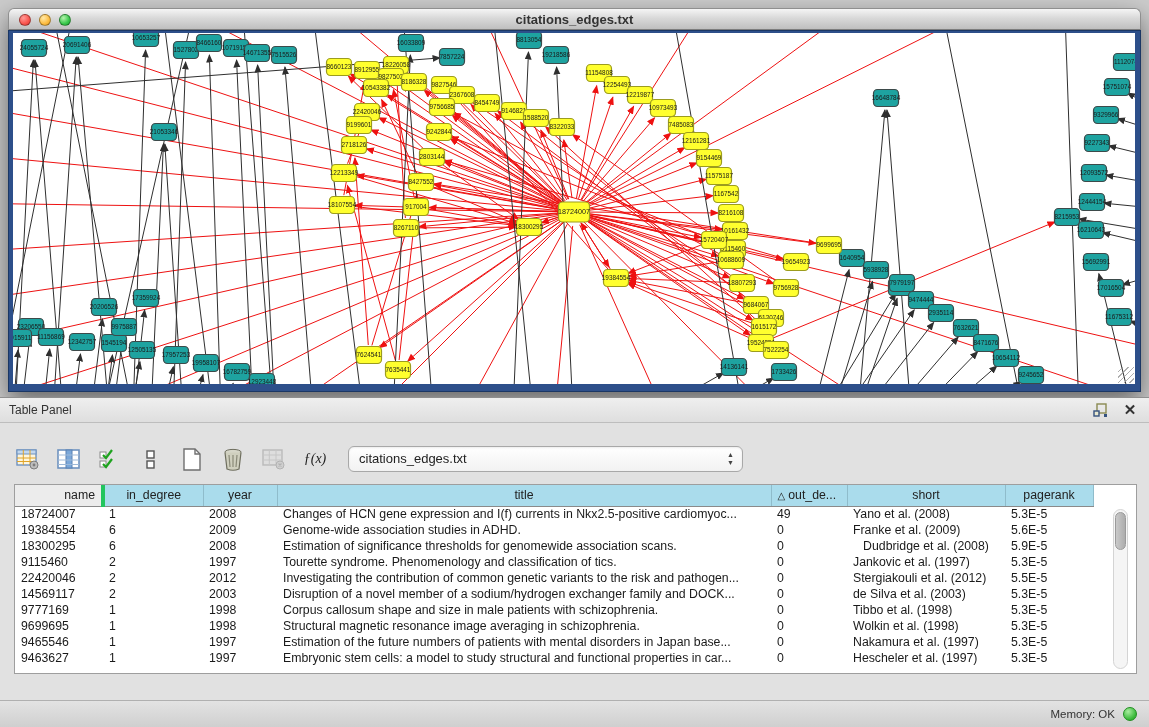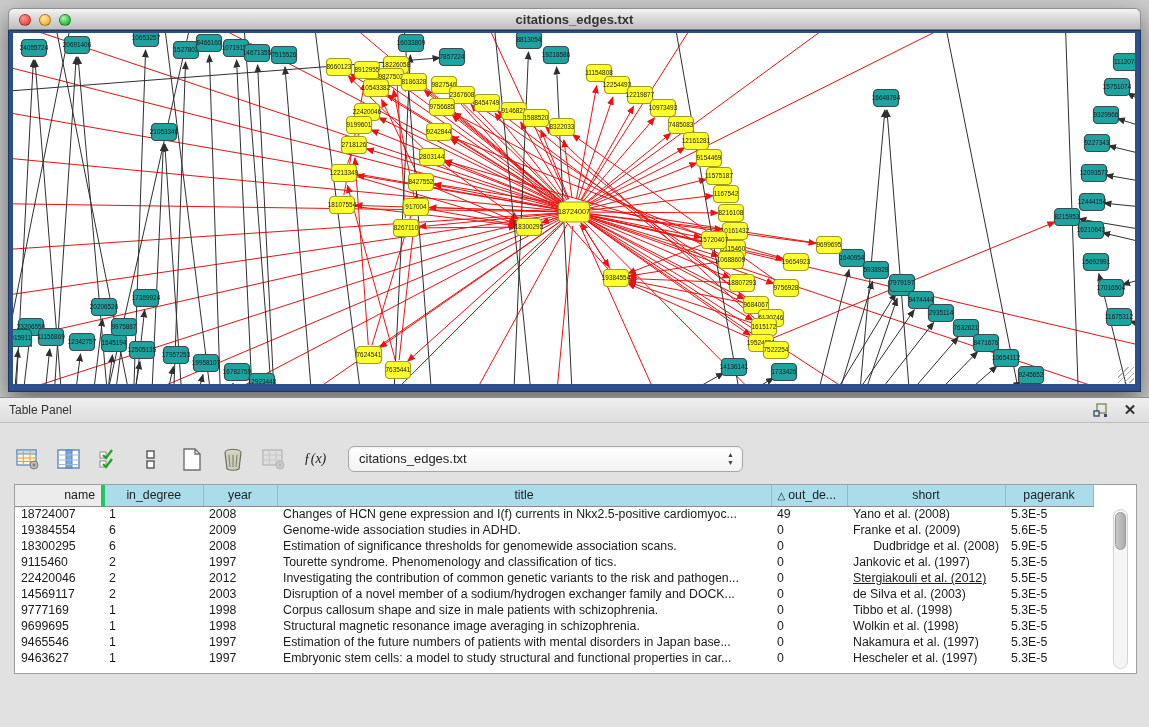--- a/index.html
+++ b/index.html
@@ -802,39 +802,39 @@
               <td style="text-align: left;">0</td>
               <td style="text-align: left;">Franke et al. (2009)</td>
               <td style="text-align: left;">5.6E-5</td>
             </tr>
             <tr>
               <td style="text-align: left;">18300295</td>
               <td style="text-align: left;">6</td>
               <td style="text-align: left;">2008</td>
               <td style="text-align: left;">Estimation of significance thresholds for genomewide association scans.</td>
               <td style="text-align: left;">0</td>
-              <td style="text-align: right; margin-left: 8px;">Dudbridge et al. (2008)</td>
+              <td style="text-align: center; margin-left: 8px;">Dudbridge et al. (2008)</td>
               <td style="text-align: left;">5.9E-5</td>
             </tr>
             <tr>
               <td style="text-align: left;">9115460</td>
               <td style="text-align: left;">2</td>
               <td style="text-align: left;">1997</td>
               <td style="text-align: left;">Tourette syndrome. Phenomenology and classification of tics.</td>
               <td style="text-align: left;">0</td>
               <td style="text-align: left;">Jankovic et al. (1997)</td>
               <td style="text-align: left;">5.3E-5</td>
             </tr>
             <tr>
               <td style="text-align: left;">22420046</td>
               <td style="text-align: left;">2</td>
               <td style="text-align: left;">2012</td>
               <td style="text-align: left;">Investigating the contribution of common genetic variants to the risk and pathogen...</td>
               <td style="text-align: left;">0</td>
-              <td style="text-align: left; text-decoration: underline;">Stergiakouli et al. (2012)</td>
+              <td style="text-align: left;">Stergiakouli et al. (2012)</td>
               <td style="text-align: left;">5.5E-5</td>
             </tr>
             <tr>
               <td style="text-align: left;">14569117</td>
               <td style="text-align: left;">2</td>
               <td style="text-align: left; margin-left: 18px;">2003</td>
               <td style="text-align: left;">Disruption of a novel member of a sodium/hydrogen exchanger family and DOCK...</td>
               <td style="text-align: left;">0</td>
               <td style="text-align: left;">de Silva et al. (2003)</td>
               <td style="text-align: left;">5.3E-5</td>
@@ -876,14 +876,18 @@
               <td style="text-align: left;">5.3E-5</td>
             </tr>
           </tbody>
       </table>
       <div class="vscroll">
         <div class="vthumb"></div>
       </div>
     </div>
 
 
+    <div class="status-bar">
+      <span class="mem">Memory: OK</span>
+      <span class="mem-dot"></span>
+    </div>
   </div>
 </div>
 
 </body></html>

